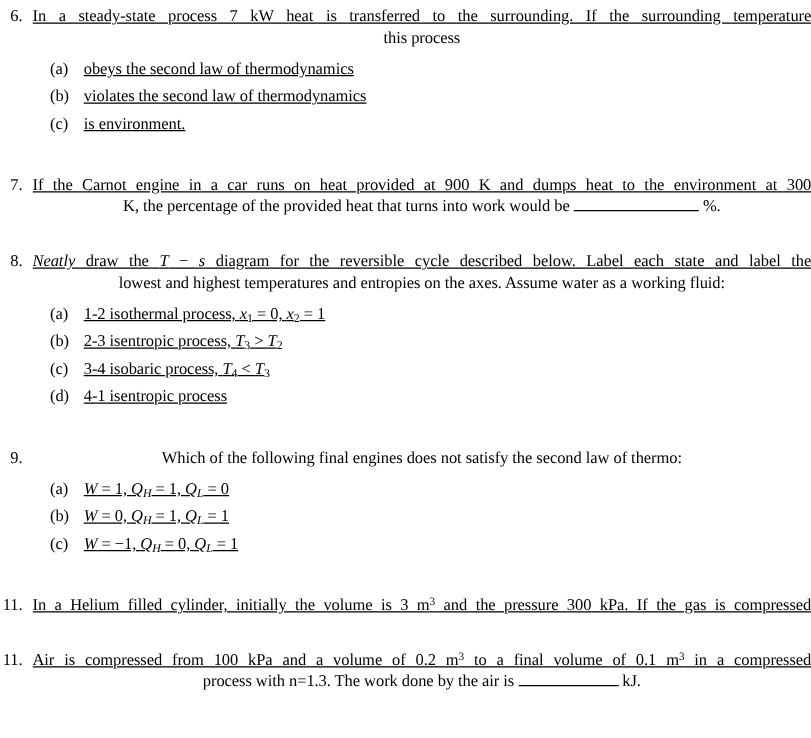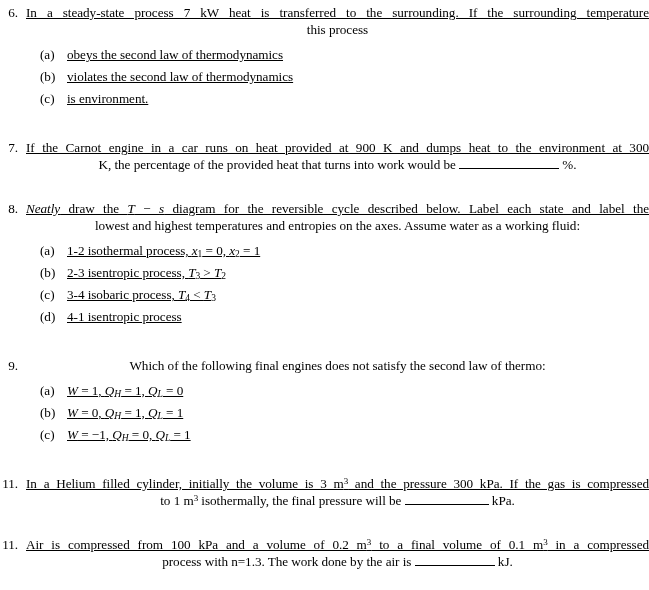--- a/index.html
+++ b/index.html
@@ -110,21 +110,20 @@
               <div class="optlabel">(c)</div>
               <div class="opttext"><span class="it">W</span><span> = −1, </span><span class="it">Q</span><sub class="it">H</sub><span> = 0, </span><span class="it">Q</span><sub class="it">L</sub><span> = 1</span></div>
             </div>
           </div>
         </div>
       </div>
       <div class="question">
         <div class="qnum">11.</div>
         <div class="qcontent">
           <div class="bline jline"><span>In a Helium filled cylinder, initially the volume is 3 m</span><sup>3</sup><span> and the pressure 300 kPa. If the gas is compressed</span></div>
-          <div class="bline lline"><span>to 1 m</span><sup>3</sup><span> isothermally, the final pressure will be </span><span class="blank" style="width: 84px;"></span><span> kPa.</span></div>
         </div>
       </div>
       <div class="question">
         <div class="qnum">11.</div>
         <div class="qcontent">
           <div class="bline jline"><span>Air is compressed from 100 kPa and a volume of 0.2 m</span><sup>3</sup><span> to a final volume of 0.1 m</span><sup>3</sup><span> in a compressed</span></div>
           <div class="bline lline"><span>process with n=1.3. The work done by the air is </span><span class="blank" style="width: 80px;"></span><span> kJ.</span></div>
         </div>
       </div>
     </div>

